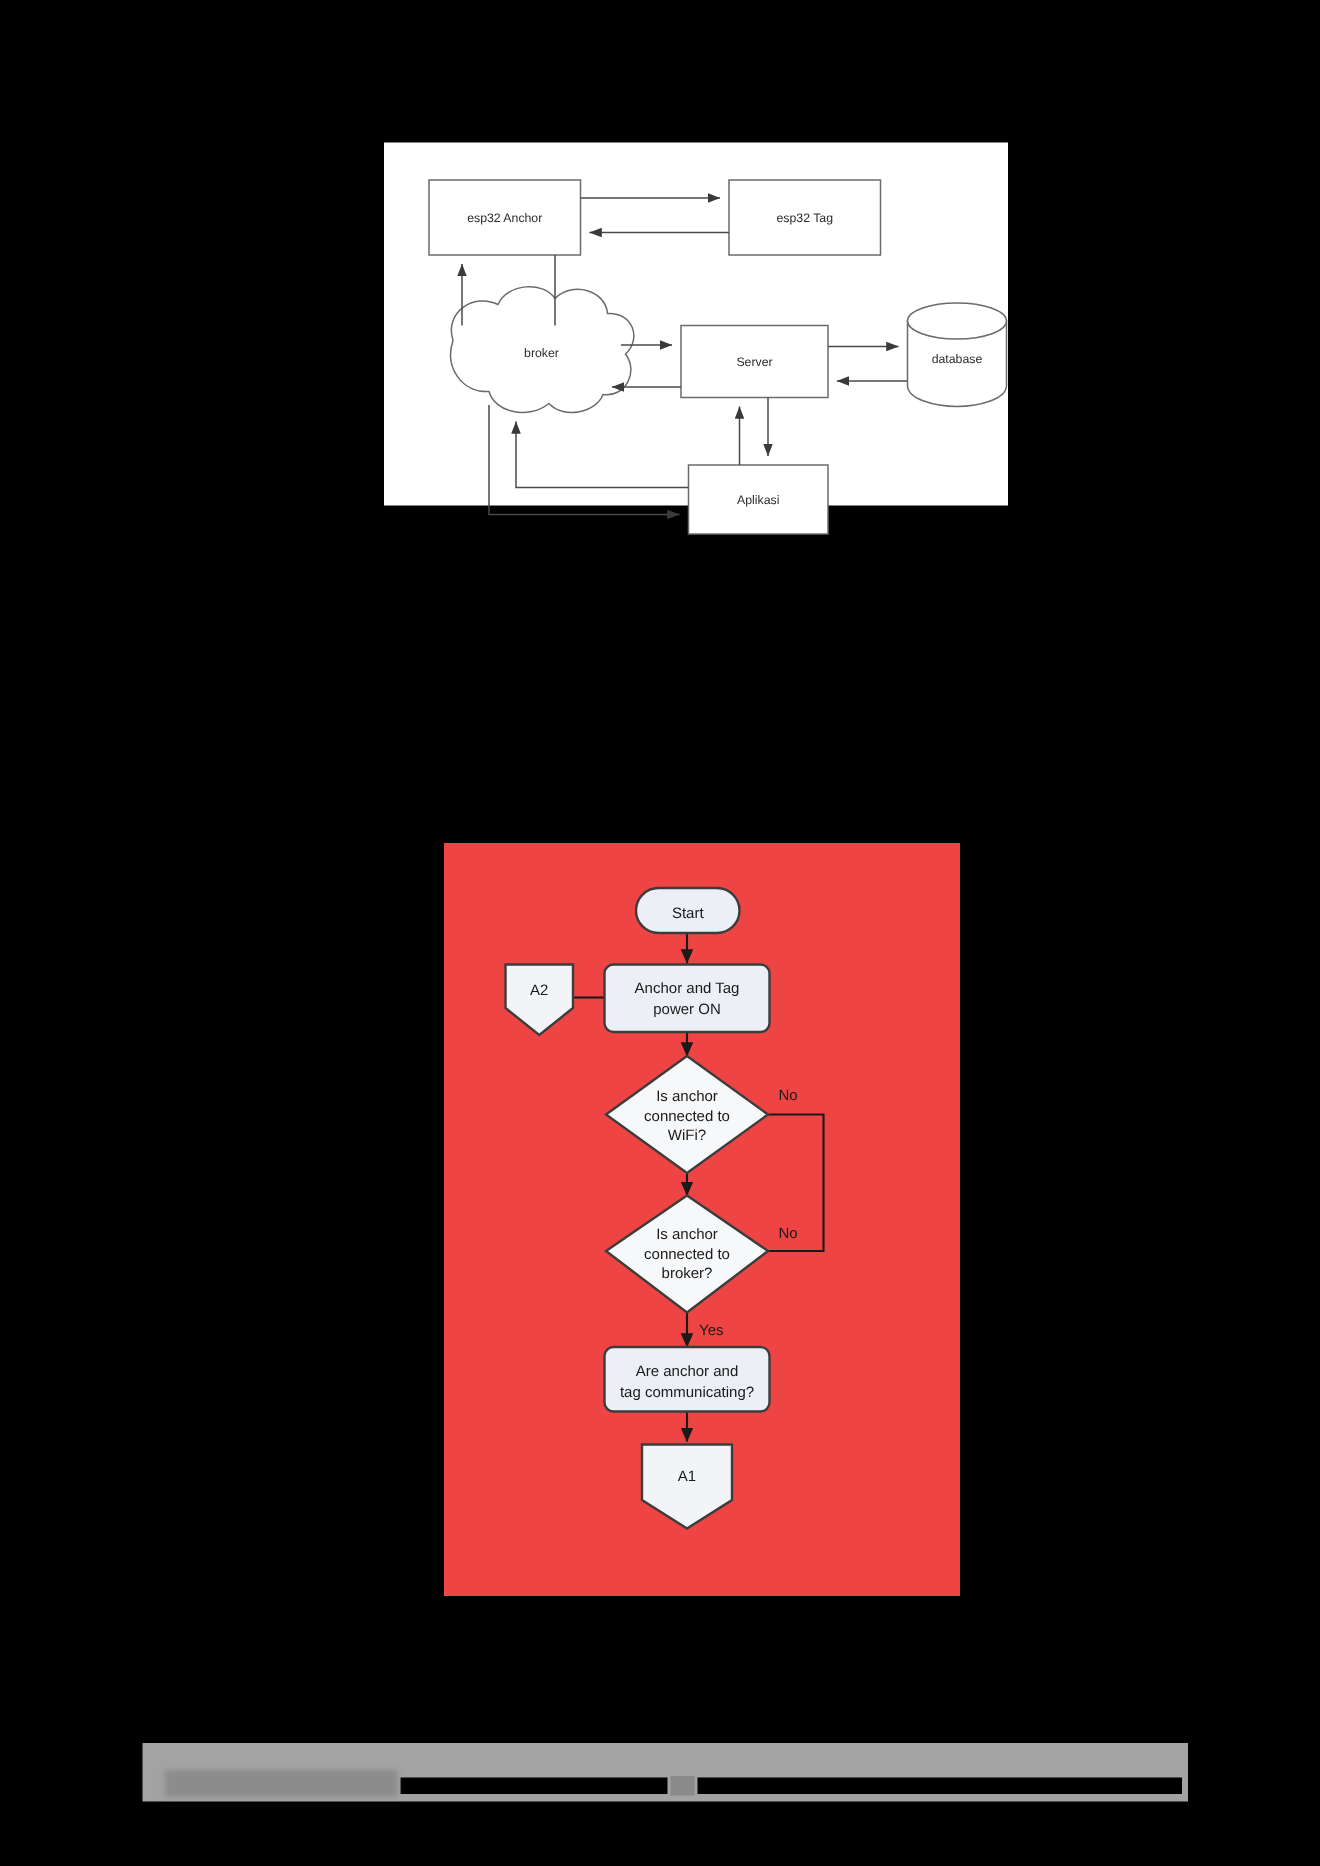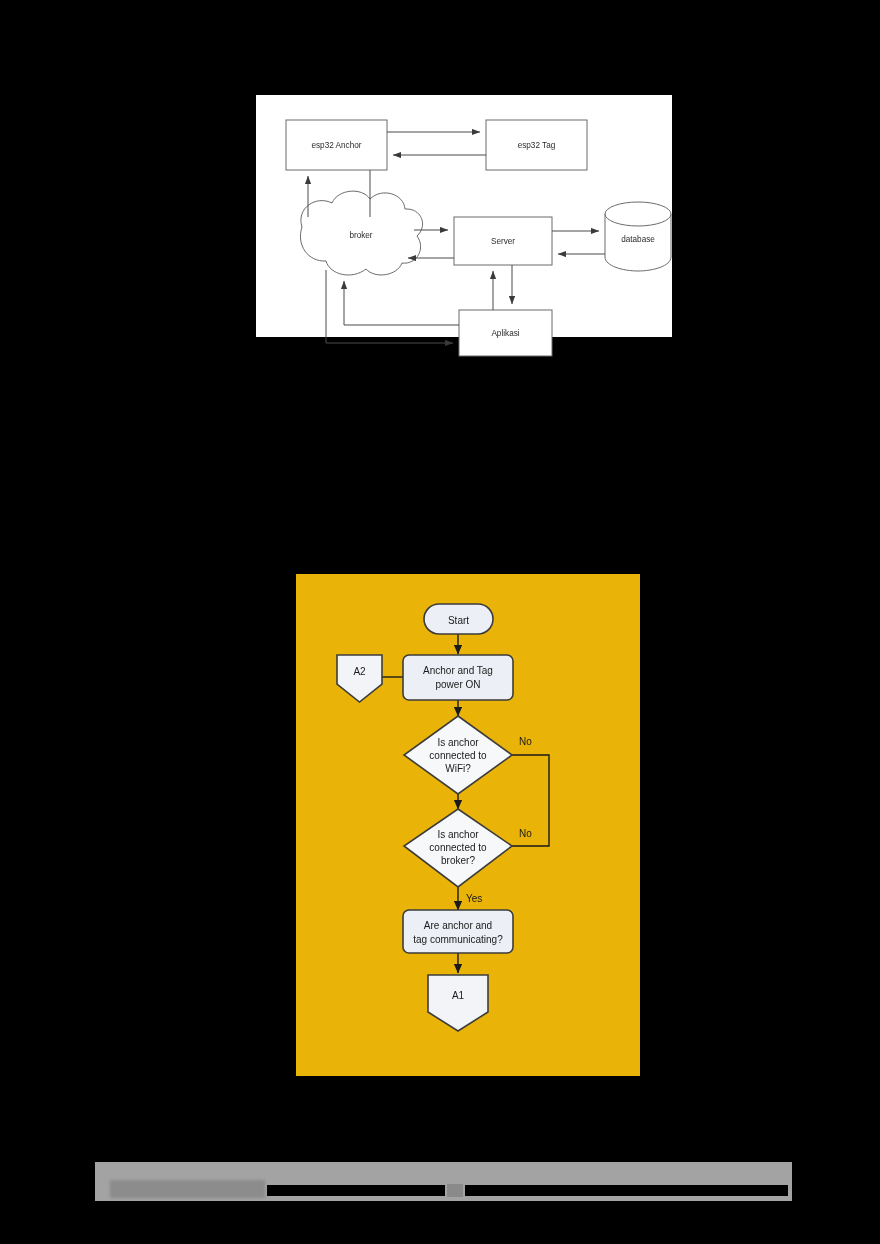--- a/index.html
+++ b/index.html
@@ -30,22 +30,21 @@
     height: 242px;
     background: #ffffff;
   }
   
   #fig-flowchart {
     position: absolute;
     left: 296px;
     top: 562px;
     width: 344px;
     height: 502px;
-    background: #eab308;
-    margin-top: 12px;
+    background: #ef4444;
   }
   svg { display: block; }
   .dg-text {
     font-family: "Liberation Sans", sans-serif;
     fill: #2b2b2b;
   }
   .arch-label { font-size: 8.2px; }
   .fc-label   { font-size: 10px; fill: #1a1a1a; }
   .fc-edge-label { font-size: 10px; fill: #1a1a1a; }
 

